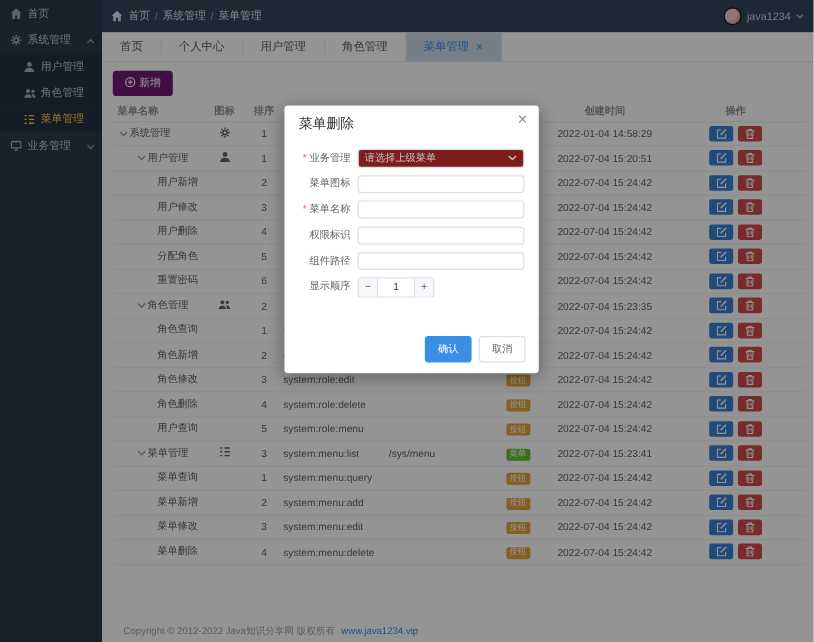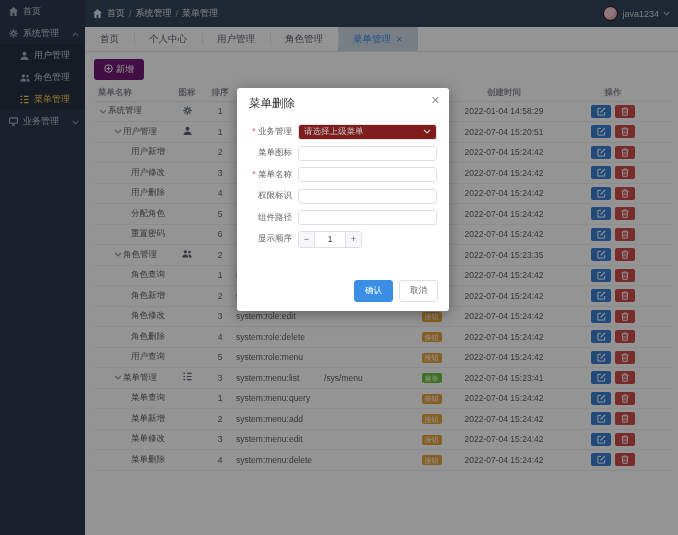--- a/index.html
+++ b/index.html
@@ -687,20 +687,24 @@
               </svg>
             </button><button class="op-btn op-del">
               <svg width="8" height="9" viewBox="0 0 9 10" fill="none" stroke="#fff" stroke-width="1.0">
                 <path d="M0.5 2.2h8M3 2.2V1h3v1.2M1.5 2.2 L2 9.3 H7 L7.5 2.2M3.4 4v3.4M5.6 4v3.4"></path>
               </svg>
             </button></td>
   </tr>
       </tbody>
   </table>
 
+  <div class="page-footer">
+    <span>Copyright © 2012-2022 Java知识分享网 版权所有</span>
+    <a href="#">www.java1234.vip</a>
+  </div>
 </div>
 
 <div class="overlay"></div>
 
 <div class="dialog">
   <div class="dlg-head">
     <span class="dlg-title">菜单删除</span>
     <span class="dlg-close">✕</span>
   </div>
   <div class="dlg-body">

